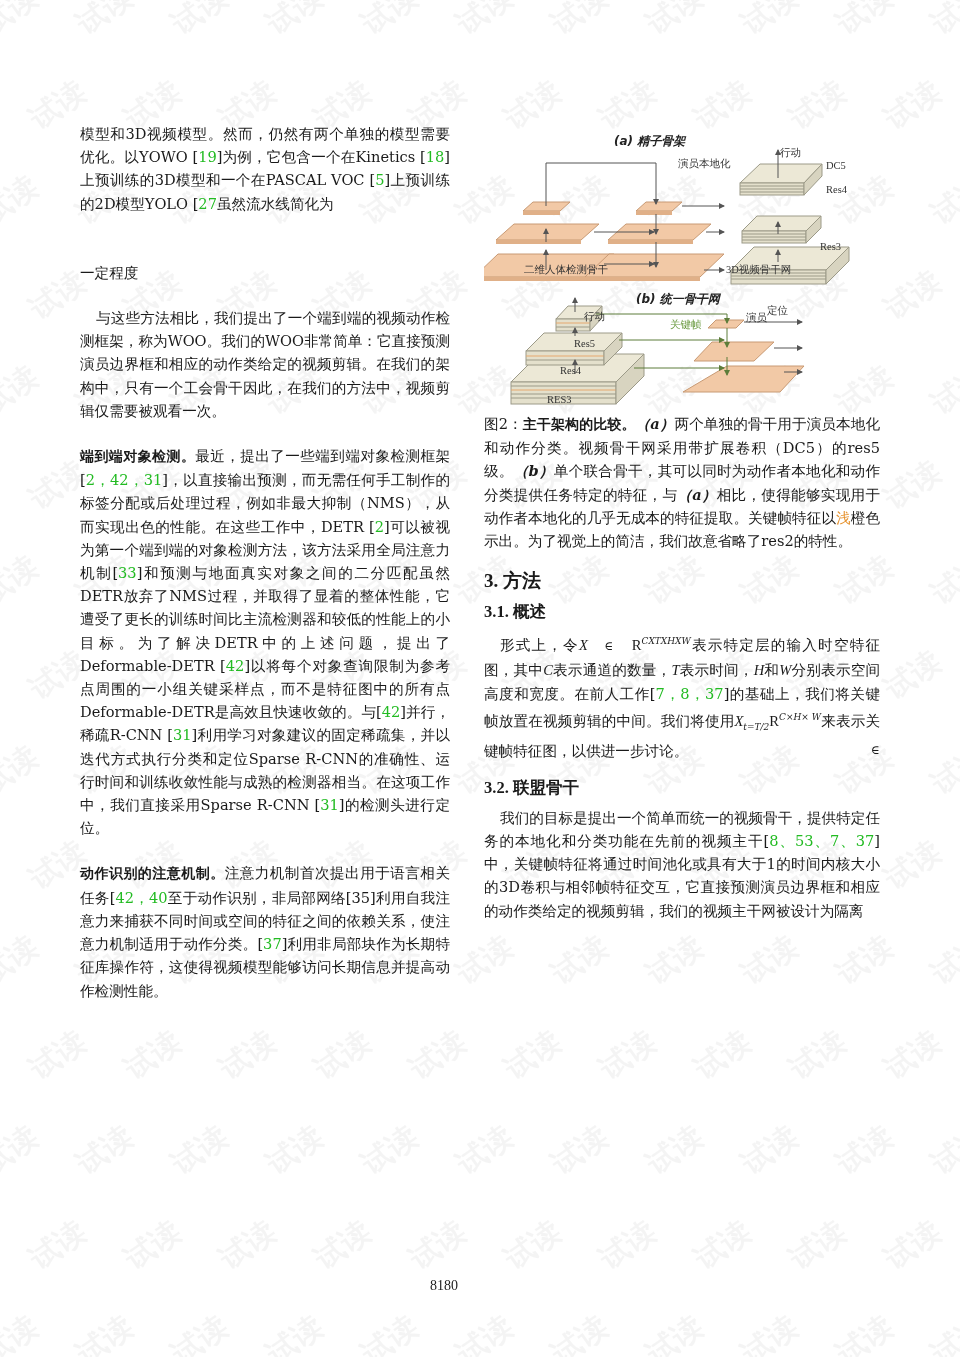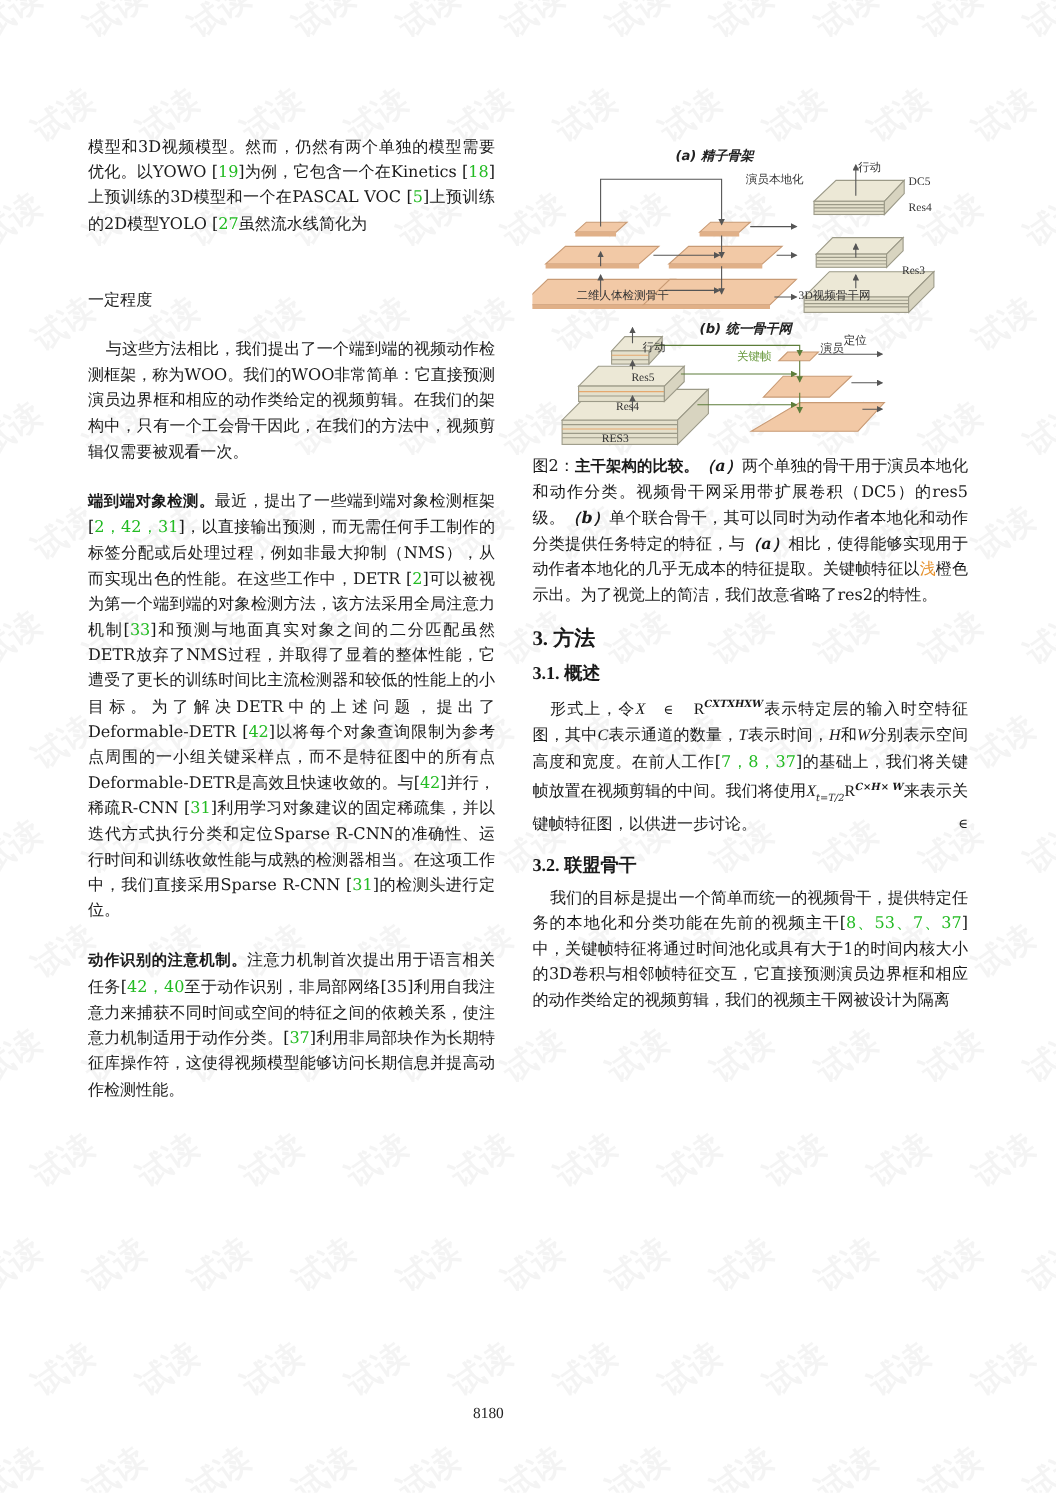--- a/index.html
+++ b/index.html
@@ -20,21 +20,21 @@
   .gap-md { height: 22px; }
   h2 { font-family: "Liberation Serif", serif; font-weight: bold; font-size: 19px; line-height: 26px; margin: 16px 0 6px 0; }
   h3 { font-family: "Liberation Serif", serif; font-weight: bold; font-size: 16.5px; line-height: 24px; margin: 4px 0 6px 0; }
   .figure { position: relative; width: 396px; height: 290px; }
   .caption { margin-top: 0; }
   .fig-title { position: absolute; font-family: "DejaVu Sans", sans-serif; font-style: italic; font-weight: bold; font-size: 12px; color: #222; }
   .fig-label { position: absolute; font-size: 10.5px; color: #333; font-family: "Liberation Serif", serif; white-space: nowrap; }
   .fig-label.green { color: #6a9a40; }
   .page-number { position: absolute; left: 0; width: 888px; top: 1278px; text-align: center; font-family: "Liberation Serif", serif; font-size: 14px; color: #222; }
   .math { font-style: italic; font-family: "Liberation Serif", serif; }
-  sup.m { font-size: 9px; font-style: italic; font-weight: bold; }
+  sup.m { font-size: 9px; font-style: italic; }
   sub.m { font-size: 9px; font-style: italic; }
 </style>
 </head>
 <body>
 
 <div class="watermark-layer" id="wm-layer">
     <span class="wm" style="left: -20px; top: -10px;">试读</span>
     <span class="wm" style="left: 75px; top: -10px;">试读</span>
     <span class="wm" style="left: 170px; top: -10px;">试读</span>
     <span class="wm" style="left: 265px; top: -10px;">试读</span>

